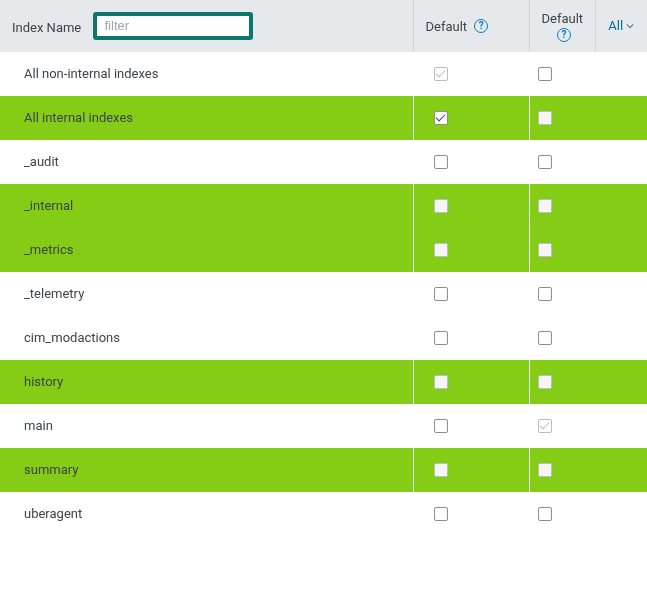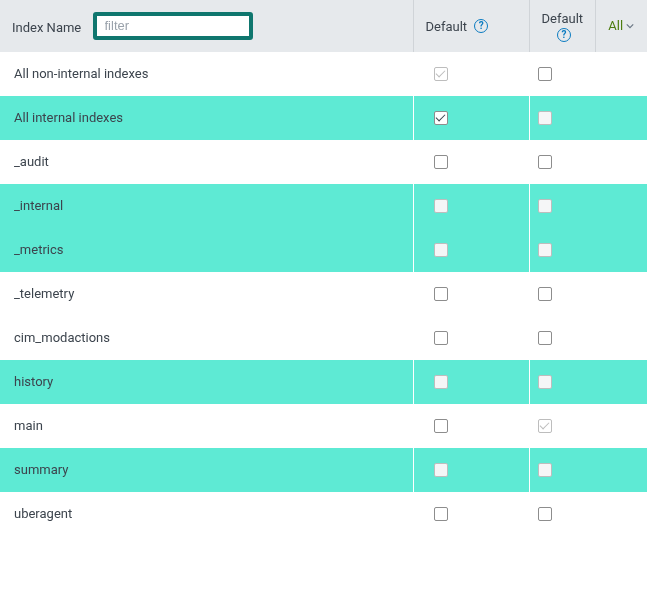--- a/index.html
+++ b/index.html
@@ -26,23 +26,23 @@
     border-right: 1px solid #d0d4d8;
     vertical-align: middle;
     height: 44px;
   }
   th:last-child { border-right: none; }
   .col-name { width: 413px; }
   .col-included { width: 116px; text-align: left; }
   .col-default { width: 66px; text-align: center; }
   .col-all { width: 52px; text-align: center; }
   tbody tr { }
-  tbody tr.alt { background: #5eead4; }
+  tbody tr.alt { background: #84cc16; }
   tbody td {
-    padding: 0 14px;
+    padding: 0 24px;
     height: 44px;
     vertical-align: middle;
     border-right: 1px solid #fff;
   }
   .td-name { color: #3c444d; }
   .td-check { text-align: center; }
   .filter-input {
     width: 160px;
     height: 28px;
     padding: 4px 8px;
@@ -106,21 +106,21 @@
   }
   .cb.checked.disabled::after,
   .cb.checked.alt-disabled::after {
     border-color: #bdbdbd;
   }
   .header-label { vertical-align: middle; }
   .all-btn {
     display: inline-flex;
     align-items: center;
     cursor: pointer;
-    color: #4d7c0f;
+    color: #0369a1;
   }
   th.col-all { text-align: center; padding: 10px 6px; }
 </style>
 </head>
 <body>
 
 <table>
   <colgroup>
     <col class="col-name">
     <col class="col-included">

